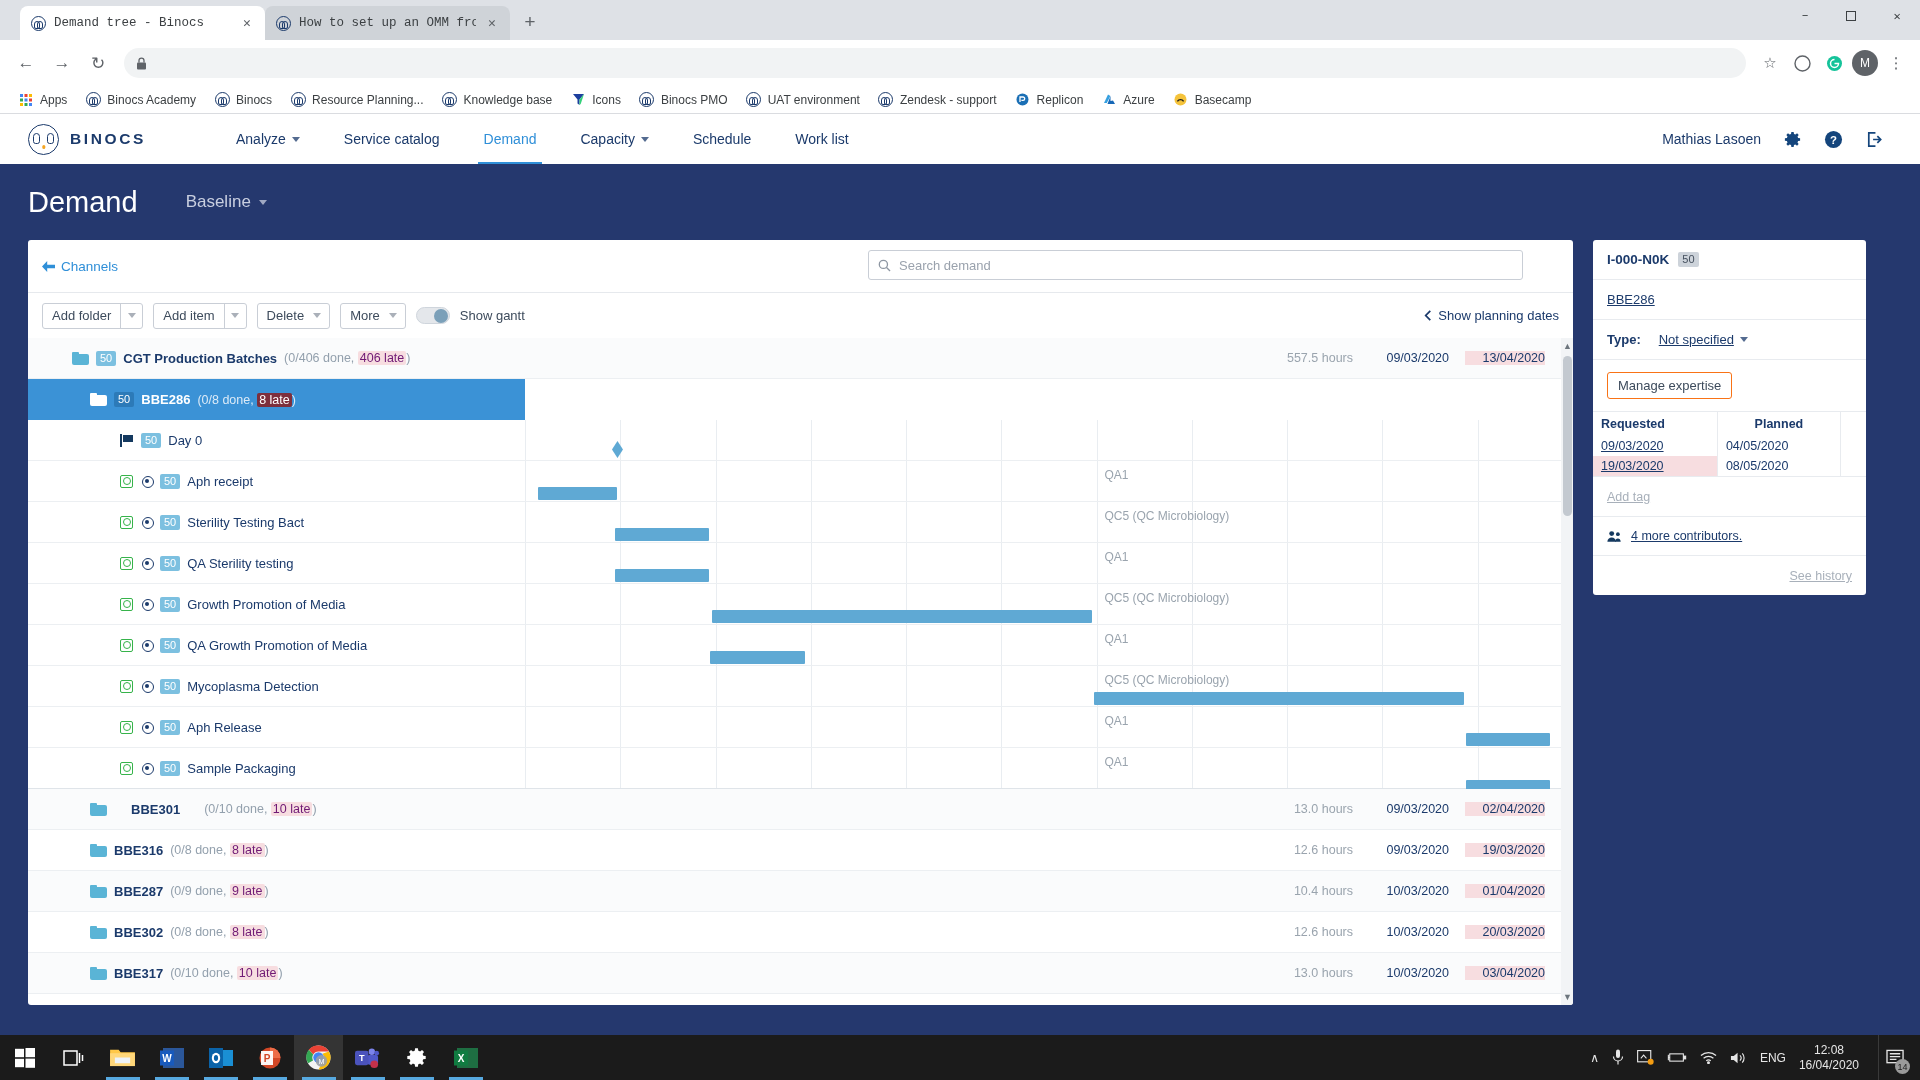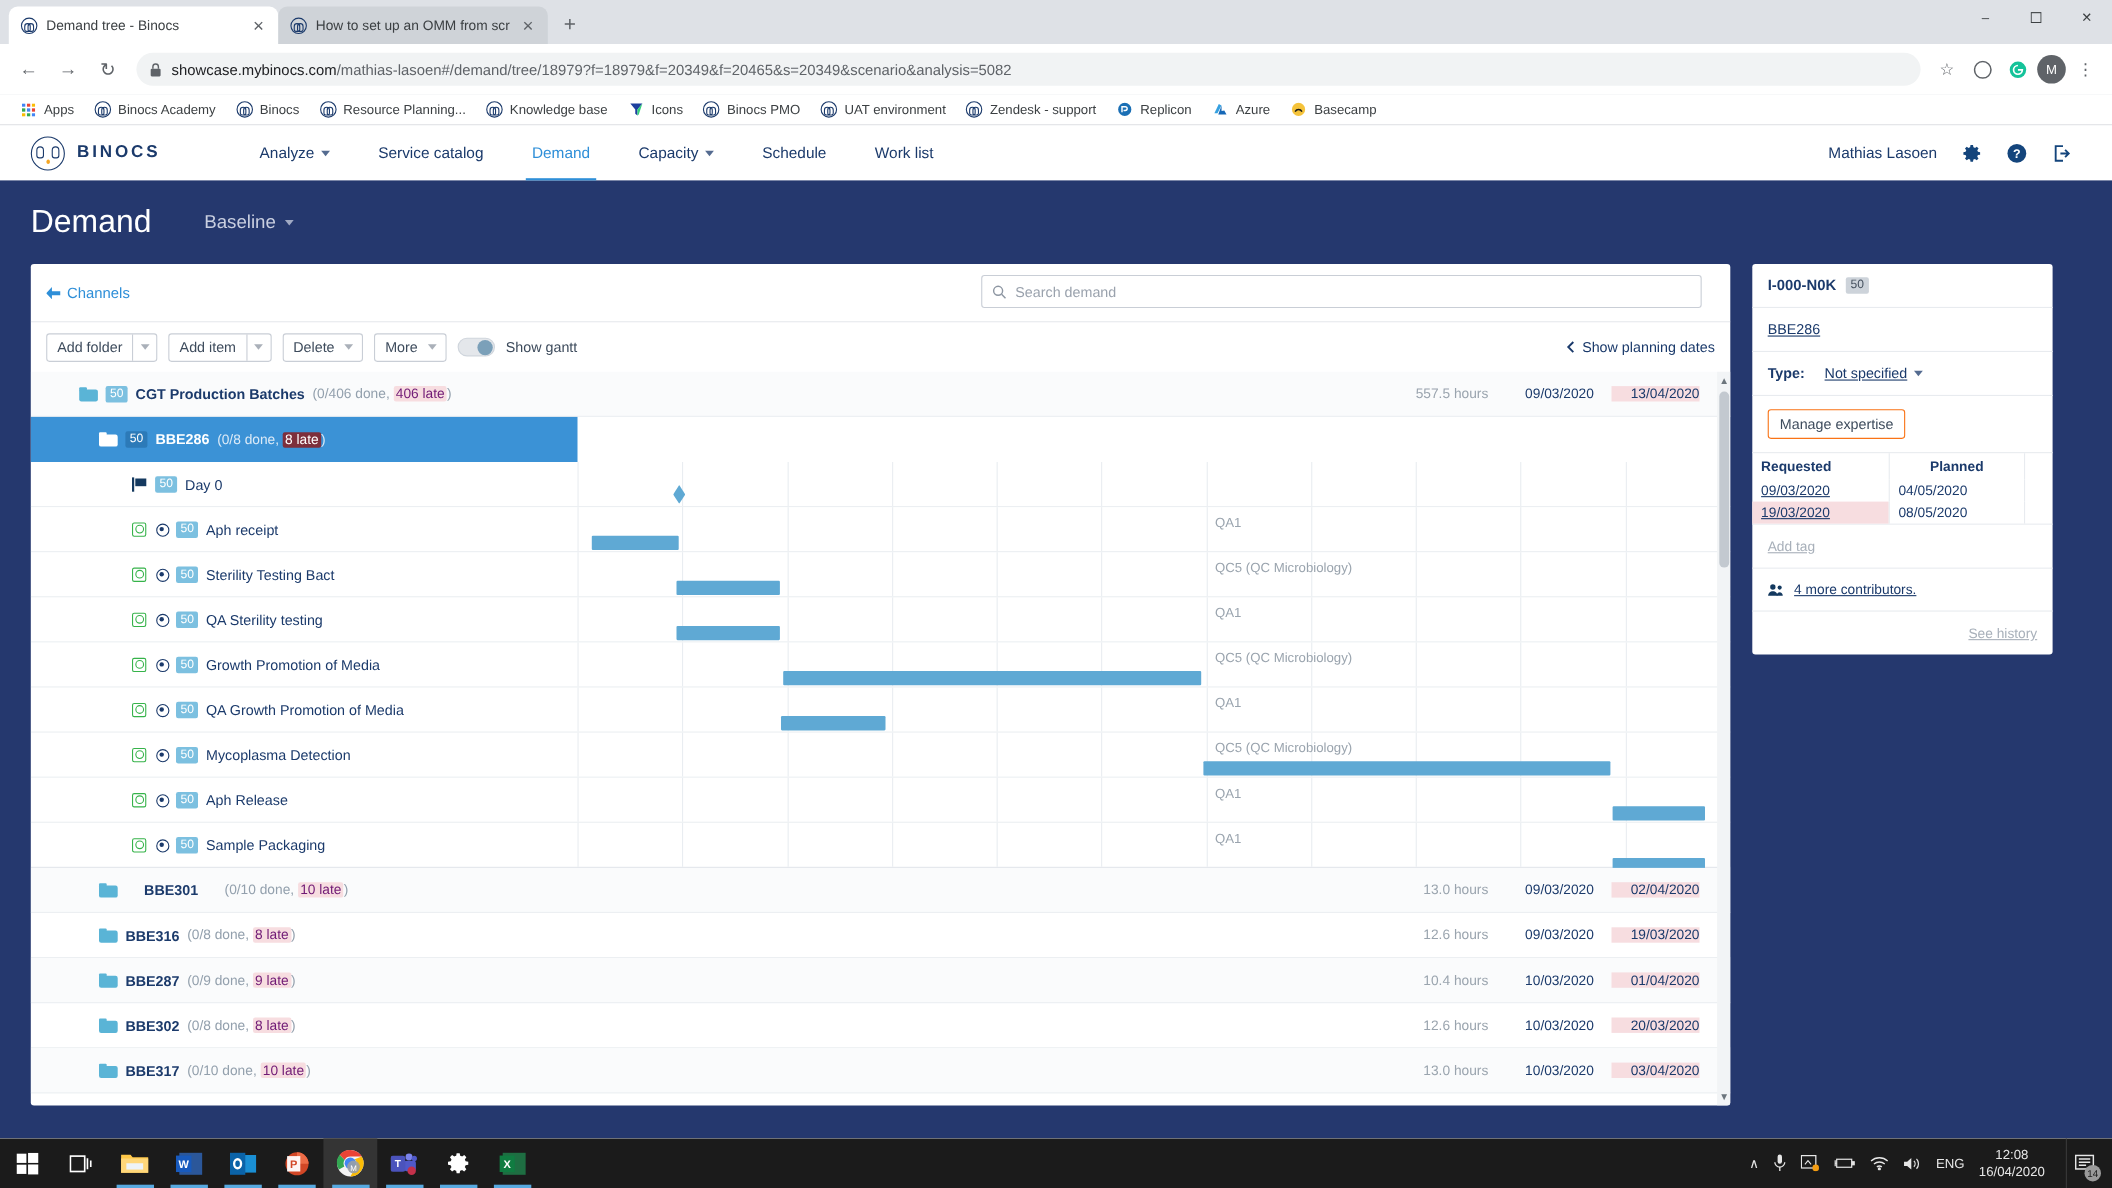--- a/index.html
+++ b/index.html
@@ -6,21 +6,21 @@
   html,body { width:1920px; height:1080px; overflow:hidden; }
   body {
     font-family:"Liberation Sans", sans-serif;
     font-size:13px;
     background:#ffffff;
     color:#1b3a6b;
   }
 
   
   .browser { width:1920px; height:1035px; background:#dee1e6; position:relative; }
-  .tabstrip { height:40px; background:#dee1e6; display:flex; align-items:flex-end; padding-left:8px; position:relative; }
+  .tabstrip { height:40px; background:#dee1e6; display:flex; align-items:flex-end; padding-left:20px; position:relative;font-family:Liberation Mono, monospace; }
   .tab {
     height:34px; width:245px; display:flex; align-items:center; gap:8px;
     padding:0 10px; border-radius:8px 8px 0 0; font-size:12.5px; color:#3c4043;
     position:relative;
   }
   .tab.active { background:#ffffff; }
   .tab.inactive { background:#cfd3d8; }
   .tab-favicon { width:16px; height:16px; flex:0 0 16px; display:flex; align-items:center; justify-content:center; }
   .tab-title { flex:1; white-space:nowrap; overflow:hidden; text-overflow:clip; font-size:12.5px; }
   .tab-close { width:16px; height:16px; display:flex; align-items:center; justify-content:center; color:#5f6368; font-size:13px; flex:0 0 16px; }
@@ -73,21 +73,21 @@
   .baseline { display:flex; align-items:center; gap:8px; font-size:17px; color:#c9cfe0; }
 
   .band { background:#25386e; padding:0 28px 0 28px; height:calc(100% - 50px - 76px); display:flex; gap:20px; }
 
   .card { background:#ffffff; border-radius:3px; }
   .tree-card { width:1545px; height:765px; position:relative; overflow:hidden; }
 
   .tc-top { height:52px; display:flex; align-items:center; padding:0 14px; }
   .chan-link { color:#2f8fd8; font-size:13.5px; display:flex; align-items:center; gap:6px; }
   .search-box {
-    position:absolute; left:864px; top:10px; width:655px; height:30px;
+    position:absolute; left:840px; top:10px; width:655px; height:30px;
     border:1px solid #c9ced6; border-radius:3px; display:flex; align-items:center; gap:8px; padding:0 9px;
     font-size:13px; color:#9aa2ad;
   }
   .tc-tools { height:46px; display:flex; align-items:center; padding:0 14px; gap:10px; border-top:1px solid #e6e9ed;}
   .btn { height:26px; border:1px solid #c9ced6; border-radius:3px; background:#fff; display:flex; align-items:center; font-size:13px; color:#3d4b5c; }
   .btn .lbl { padding:0 9px; }
   .btn .split { border-left:1px solid #c9ced6; width:22px; height:100%; display:flex; align-items:center; justify-content:center; }
   .btn .inlinecaret { padding-right:8px; display:flex; align-items:center; }
   .toggle { width:34px; height:17px; border-radius:9px; background:#e4e7eb; border:1px solid #cfd5dc; position:relative; }
   .toggle .knob { position:absolute; right:1px; top:1px; width:14px; height:14px; border-radius:50%; background:#7ba0b9; }
@@ -203,23 +203,20 @@
   <div class="toolbar">
     <div class="nav-btn">←</div>
     <div class="nav-btn">→</div>
     <div class="nav-btn">↻</div>
     <div class="omnibox">
       <span>
         <svg width="11" height="13" viewBox="0 0 11 13">
             <rect x="1" y="5.5" width="9" height="7" rx="1" fill="#5f6368"></rect>
             <path d="M3 5.5V3.6a2.5 2.5 0 015 0v1.9" fill="none" stroke="#5f6368" stroke-width="1.3"></path>
           </svg>
-      </span>
-      <span class="url">
-        <span class="host">showcase.mybinocs.com</span><span class="path">/mathias-lasoen#/demand/tree/18979?f=18979&amp;f=20349&amp;f=20465&amp;s=20349&amp;scenario&amp;analysis=5082</span>
       </span>
     </div>
     <div class="tb-icon">☆</div>
     <div class="tb-icon">
       <svg width="17" height="17" viewBox="0 0 17 17">
           <circle cx="8.5" cy="8.5" r="7.5" fill="none" stroke="#5f6368" stroke-width="1.4"></circle>
         </svg>
     </div>
     <div class="tb-icon">
       <svg width="17" height="17" viewBox="0 0 17 17">

